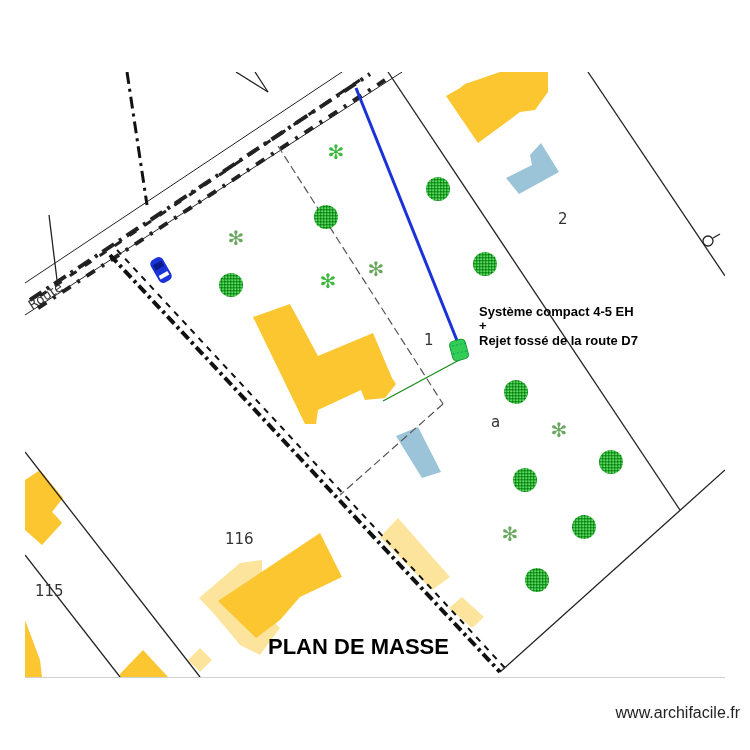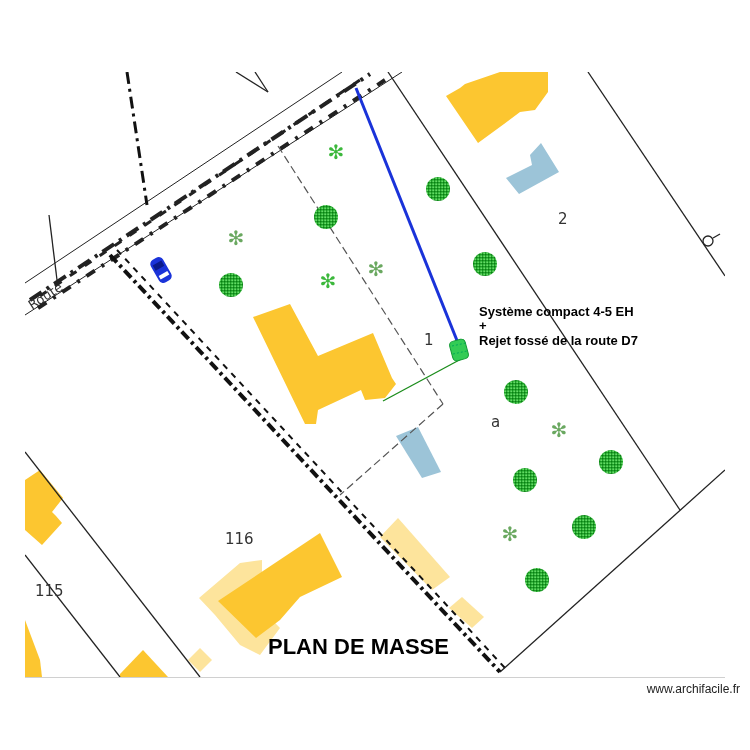--- a/index.html
+++ b/index.html
@@ -1,20 +1,20 @@
 <!DOCTYPE html>
 <html><head>
 <meta charset="utf-8">
 <style>
   html, body { margin: 0; padding: 0; background: #ffffff; }
   body { width: 750px; height: 750px; position: relative; overflow: hidden; font-family: "Liberation Sans", sans-serif; }
   #map-frame { position: absolute; left: 25px; top: 72px; width: 700px; height: 605px; overflow: hidden; background: #ffffff; }
   #map-svg { position: absolute; left: -25px; top: -72px; width: 750px; height: 750px; }
   .bottom-rule { position: absolute; left: 25px; top: 677px; width: 700px; height: 1px; background: #d0d0d0; }
-  .credit { position: absolute; right: 10px; top: 682px; font-size: 12px; color: #222; font-family: "Liberation Sans", sans-serif; }
+  .credit { position: absolute; right: 10px; top: 704px; font-size: 16px; color: #222; font-family: "Liberation Sans", sans-serif; }
   .parcel-label { font-family: "DejaVu Sans", sans-serif; font-size: 15px; fill: #333; }
   .annotation { font-family: "Liberation Sans", sans-serif; font-size: 13px; font-weight: bold; fill: #000; }
   .title-text { font-family: "Liberation Sans", sans-serif; font-size: 22px; font-weight: bold; fill: #000; }
   .road-label { font-family: "DejaVu Sans", sans-serif; font-size: 13px; fill: #333; }
 </style>
 </head>
 <body>
 
 <div id="map-frame">
 <svg id="map-svg" viewBox="0 0 750 750" xmlns="http://www.w3.org/2000/svg">

